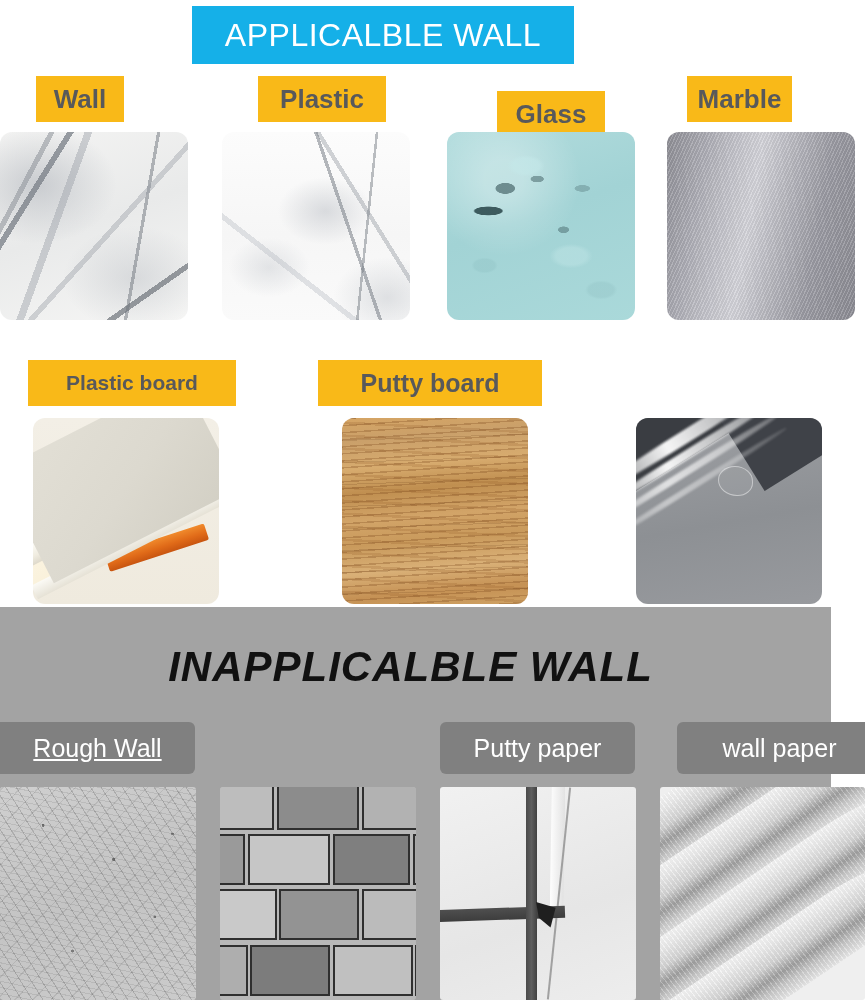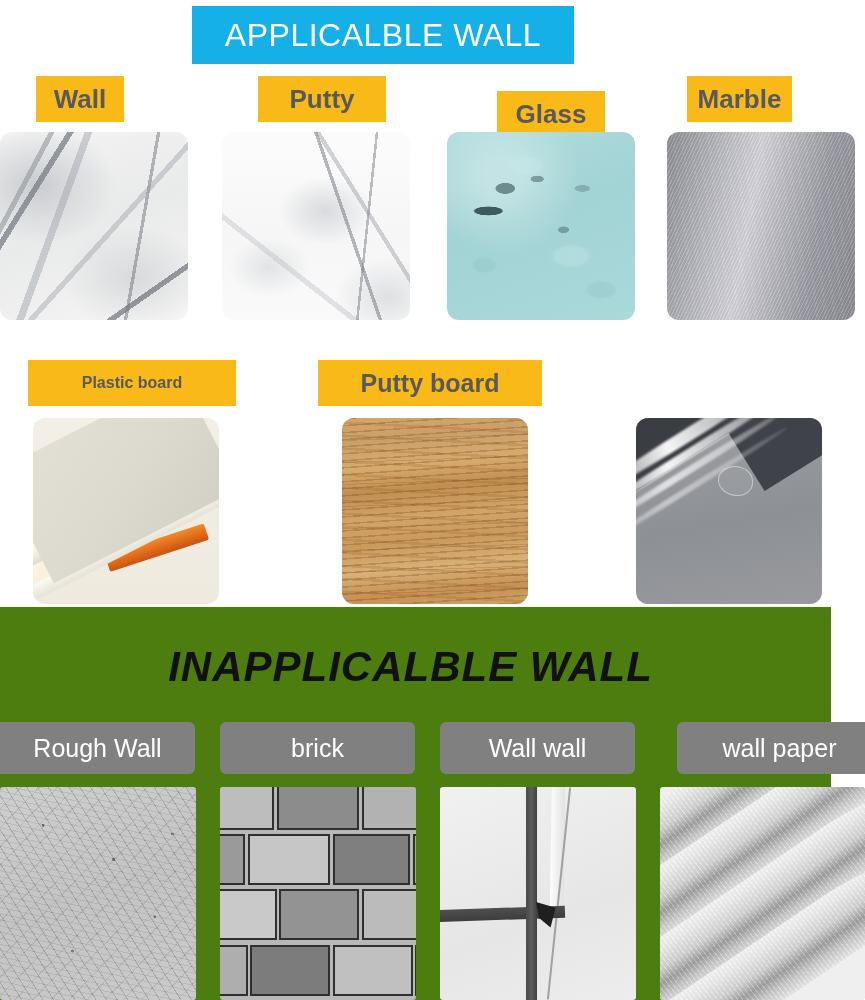--- a/index.html
+++ b/index.html
@@ -194,21 +194,21 @@
     border: 1.5px solid rgba(255,255,255,.45);
     border-radius: 48% 52% 45% 55%;
     background: rgba(255,255,255,.06);
   }
 
   
   .inapplicable-section {
     position: absolute;
     left: 0; top: 607px;
     width: 831px; height: 393px;
-    background: #4d7c0f;
+    background: #a3a3a3;
   }
 
   .inapp-title {
     position: absolute;
     left: 0; top: 36px;
     width: 865px;
     text-align: center;
     font-size: 42px;
     font-style: italic;
     font-weight: bold;
@@ -221,21 +221,21 @@
     position: absolute;
     background: #808080;
     border-radius: 6px;
     display: flex;
     align-items: center;
     justify-content: center;
     color: #ffffff;
     font-size: 25px;
     white-space: nowrap;
   }
-  .chip-gray.flush-left { border-top-left-radius: 0; border-bottom-left-radius: 0; }
+  .chip-gray.flush-left { border-top-left-radius: 0; border-bottom-left-radius: 0; text-decoration: underline; }
   .chip-gray.flush-right { border-top-right-radius: 0; border-bottom-right-radius: 0; }
 
   
   .tex-rough {
     width: 100%; height: 100%;
     background:
       repeating-linear-gradient(58deg, rgba(60,60,60,.22) 0 1px, transparent 1px 9px),
       repeating-linear-gradient(-46deg, rgba(80,80,80,.14) 0 1px, transparent 1px 13px),
       repeating-linear-gradient(12deg, rgba(40,40,40,.10) 0 1px, transparent 1px 6px),
       radial-gradient(circle at 22% 18%, rgba(30,30,30,.55) 0 1.2px, transparent 1.6px),
@@ -322,41 +322,41 @@
     </div>
 
     <div class="chip-yellow" style="left:36px; top:76px; width:88px; height:46px; font-size:26px;">
       <span>Wall</span>
     </div>
     <div class="card" style="left:0px; top:132px; width:188px; height:188px;">
       <div class="tex-marble1"></div>
     </div>
 
     <div class="chip-yellow" style="left:258px; top:76px; width:128px; height:46px; font-size:26px;">
-      <span>Putty</span>
+      <span>Plastic</span>
     </div>
     <div class="card" style="left:222px; top:132px; width:188px; height:188px;">
       <div class="tex-marble2"></div>
     </div>
 
     <div class="chip-yellow" style="left:497px; top:76px; width:108px; height:46px; font-size:26px;margin-top:15px;">
       <span>Glass</span>
     </div>
     <div class="card" style="left:447px; top:132px; width:188px; height:188px;">
       <div class="tex-glass"></div>
     </div>
 
     <div class="chip-yellow" style="left:687px; top:76px; width:105px; height:46px; font-size:26px;">
       <span>Marble</span>
     </div>
     <div class="card" style="left:667px; top:132px; width:188px; height:188px;">
       <div class="tex-metal"></div>
     </div>
 
-    <div class="chip-yellow" style="left:28px; top:360px; width:208px; height:46px; font-size:16px;">
+    <div class="chip-yellow" style="left:28px; top:360px; width:208px; height:46px; font-size:21px;">
       <span>Plastic board</span>
     </div>
     <div class="card" style="left:33px; top:418px; width:186px; height:186px;">
       <div class="tex-plastic">
         <div class="pl-cream"></div>
         <div class="pl-mid"></div>
         <div class="pl-orange"></div>
         <div class="pl-top-edge"></div>
         <div class="pl-top"></div>
       </div>
@@ -387,23 +387,20 @@
 
     <div class="inapp-title">INAPPLICALBLE WALL</div>
 
     <div class="chip-gray flush-left" style="left:0px; top:115px; width:195px; height:52px;">
       <span>Rough Wall</span>
     </div>
     <div class="card" style="left:0px; top:180px; width:196px; height:213px; border-radius:3px;">
       <div class="tex-rough"></div>
     </div>
 
-    <div class="chip-gray" style="left:220px; top:115px; width:195px; height:52px;">
-      <span>brick</span>
-    </div>
     <div class="card" style="left:220px; top:180px; width:196px; height:213px; border-radius:3px;">
       <div class="tex-brick">
         <div class="brick-row" style="top:-4%;">
           <div class="brick-unit" style="left:2%;  width:30%; background:#bdbdbd;"></div>
           <div class="brick-unit" style="left:33%; width:34%; background:#8c8c8c;"></div>
           <div class="brick-unit" style="left:68%; width:30%; background:#b2b2b2;"></div>
         </div>
         <div class="brick-row" style="top:22%;">
           <div class="brick-unit" style="left:-6%; width:26%; background:#9a9a9a;"></div>
           <div class="brick-unit" style="left:21%; width:34%; background:#c6c6c6;"></div>
@@ -418,21 +415,21 @@
         <div class="brick-row" style="top:74%;">
           <div class="brick-unit" style="left:-6%; width:27%; background:#aeaeae;"></div>
           <div class="brick-unit" style="left:22%; width:33%; background:#7c7c7c;"></div>
           <div class="brick-unit" style="left:56%; width:33%; background:#c0c0c0;"></div>
           <div class="brick-unit" style="left:90%; width:17%; background:#909090;"></div>
         </div>
       </div>
     </div>
 
     <div class="chip-gray" style="left:440px; top:115px; width:195px; height:52px;">
-      <span>Wall wall</span>
+      <span>Putty paper</span>
     </div>
     <div class="card" style="left:440px; top:180px; width:196px; height:213px; border-radius:3px;">
       <div class="tex-putty">
         <div class="putty-edge"></div>
         <div class="putty-crack"></div>
         <div class="putty-hline"></div>
         <div class="putty-vline"></div>
         <div class="putty-peel"></div>
       </div>
     </div>

